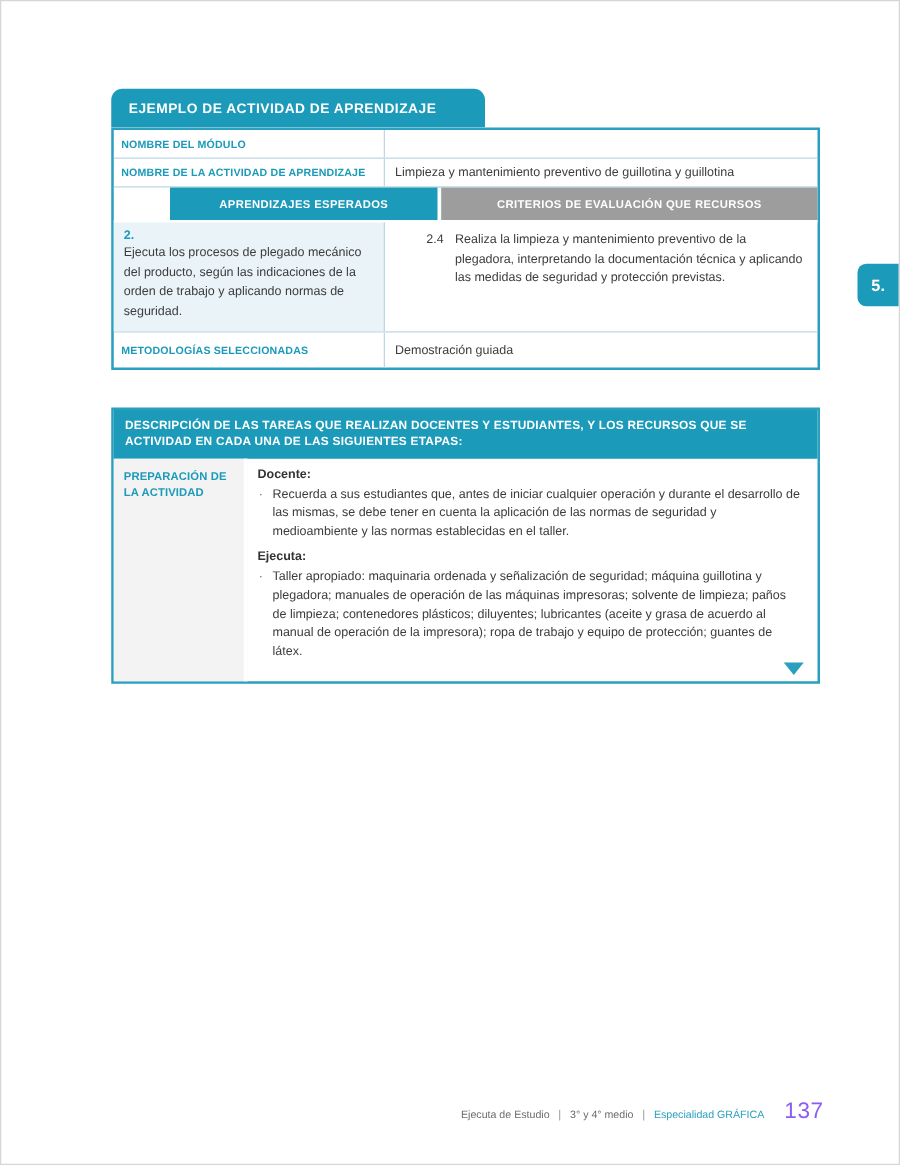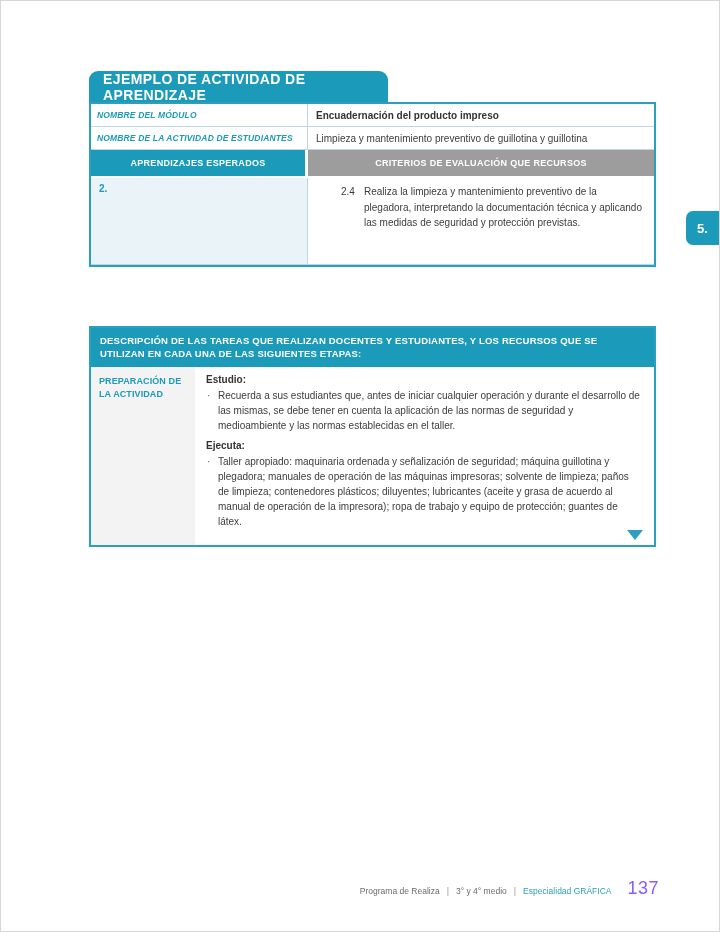--- a/index.html
+++ b/index.html
@@ -4,35 +4,35 @@
 <style>
   html,body{margin:0;padding:0;background:#ffffff;}
   body{font-family:"Liberation Sans", sans-serif;}
   .page{position:relative;width:720px;height:932px;background:#ffffff;
         border:1px solid #d6d6d6;box-sizing:border-box;overflow:hidden;}
 
   
   .title-tab{position:absolute;left:88px;top:70px;width:299px;height:31px;
              background:#1b9ab9;border-radius:9px 9px 0 0;display:flex;
              align-items:center;padding-left:14px;box-sizing:border-box;}
-  .title-tab span{color:#ffffff;font-size:14px;font-weight:bold;letter-spacing:.4px;}
+  .title-tab span{color:#ffffff;font-size:11px;font-weight:bold;letter-spacing:.4px;}
 
   
   .tbl{position:absolute;left:88px;top:101px;width:567px;
        border:2px solid #2a9fbe;box-sizing:border-box;background:#fff;}
   .row{display:flex;align-items:stretch;}
   .info-row{height:22px;border-bottom:1px solid #bcd8e2;}
   .cell{box-sizing:border-box;display:flex;align-items:center;}
   .col1{width:217px;padding:0 6px;border-right:1px solid #bcd8e2;flex-shrink:0;}
   .col2{flex:1;padding:0 8px;}
-  .lbl{color:#1b9ab9;font-size:8.5px;font-weight:bold;letter-spacing:.15px;white-space:nowrap;font-style:italic;}
+  .lbl{color:#1b9ab9;font-size:8.5px;font-weight:bold;letter-spacing:.15px;white-space:nowrap;}
   .val{color:#3c3c3c;font-size:10px;}
   .val-bold{font-weight:bold;color:#333333;}
 
-  .header-row{height:26px;}
+  .header-row{height:26px;padding-left:45px;}
   .hdr{justify-content:center;text-align:center;color:#ffffff;
        font-size:9px;font-weight:bold;letter-spacing:.3px;}
   .hdr-teal{width:217px;background:#1b9ab9;border-right:3px solid #ffffff;flex-shrink:0;}
   .hdr-gray{flex:1;background:#9d9d9d;}
   .header-row{border-bottom:2px solid #ffffff;}
 
   .content-row{min-height:86px;align-items:stretch;border-bottom:1px solid #bcd8e2;}
   .ae-cell{width:217px;background:#e9f3f8;padding:5px 10px 8px 8px;flex-shrink:0;
            border-right:1px solid #bcd8e2;box-sizing:border-box;display:block;}
   .ae-num{color:#1b9ab9;font-size:10px;font-weight:bold;margin-bottom:1px;}
@@ -79,72 +79,76 @@
 
 <div class="page">
 
   <div class="title-tab">
     <span>EJEMPLO DE ACTIVIDAD DE APRENDIZAJE</span>
   </div>
 
   <div class="tbl">
     <div class="row info-row">
       <div class="cell col1 lbl">NOMBRE DEL MÓDULO</div>
-      <div class="cell col2 val val-bold">Encuadernación del producto impreso</div>
     </div>
     <div class="row info-row">
-      <div class="cell col1 lbl">NOMBRE DE LA ACTIVIDAD DE ESTUDIANTES</div>
+      <div class="cell col1 lbl">NOMBRE DE LA ACTIVIDAD DE APRENDIZAJE</div>
       <div class="cell col2 val">Limpieza y mantenimiento preventivo de guillotina y guillotina</div>
     </div>
 
     <div class="row header-row">
       <div class="cell hdr hdr-teal">APRENDIZAJES ESPERADOS</div>
       <div class="cell hdr hdr-gray">CRITERIOS DE EVALUACIÓN QUE RECURSOS</div>
     </div>
 
     <div class="row content-row">
       <div class="ae-cell">
         <div class="ae-num">2.</div>
+        <div class="ae-text">Ejecuta los procesos de plegado mecánico del producto, según las indicaciones de la orden de trabajo y aplicando normas de seguridad.</div>
       </div>
       <div class="ce-cell">
         <div class="ce-hang">
           <span class="ce-num">2.4</span>
           <span class="ce-text">Realiza la limpieza y mantenimiento preventivo de la plegadora, interpretando la documentación técnica y aplicando las medidas de seguridad y protección previstas.</span>
         </div>
       </div>
     </div>
 
+    <div class="row meth-row">
+      <div class="cell col1 lbl">METODOLOGÍAS SELECCIONADAS</div>
+      <div class="cell col2 val">Demostración guiada</div>
+    </div>
   </div>
 
   <div class="desc-tbl">
-    <div class="desc-header">DESCRIPCIÓN DE LAS TAREAS QUE REALIZAN DOCENTES Y ESTUDIANTES, Y LOS RECURSOS QUE SE UTILIZAN EN CADA UNA DE LAS SIGUIENTES ETAPAS:</div>
+    <div class="desc-header">DESCRIPCIÓN DE LAS TAREAS QUE REALIZAN DOCENTES Y ESTUDIANTES, Y LOS RECURSOS QUE SE ACTIVIDAD EN CADA UNA DE LAS SIGUIENTES ETAPAS:</div>
     <div class="desc-body">
       <div class="stage-cell">PREPARACIÓN DE LA ACTIVIDAD</div>
       <div class="content-cell">
-        <div class="subhead" style="margin-top:3px;">Estudio:</div>
+        <div class="subhead" style="margin-top:3px;">Docente:</div>
         <div class="bullet">
           <span class="dot">·</span>
           <span class="btxt">Recuerda a sus estudiantes que, antes de iniciar cualquier operación y durante el desarrollo de las mismas, se debe tener en cuenta la aplicación de las normas de seguridad y medioambiente y las normas establecidas en el taller.</span>
         </div>
         <div class="subhead">Ejecuta:</div>
         <div class="bullet">
           <span class="dot">·</span>
           <span class="btxt">Taller apropiado: maquinaria ordenada y señalización de seguridad; máquina guillotina y plegadora; manuales de operación de las máquinas impresoras; solvente de limpieza; paños de limpieza; contenedores plásticos; diluyentes; lubricantes (aceite y grasa de acuerdo al manual de operación de la impresora); ropa de trabajo y equipo de protección; guantes de látex.</span>
         </div>
         <div class="triangle"></div>
       </div>
     </div>
   </div>
 
   <div class="side-tab">
     <span>5.</span>
   </div>
 
   <div class="footer">
-    <span class="f-gray">Programa de Realiza</span>
+    <span class="f-gray">Ejecuta de Estudio</span>
     <span class="f-sep">|</span>
     <span class="f-gray">3° y 4° medio</span>
     <span class="f-sep">|</span>
     <span class="f-teal">Especialidad GRÁFICA</span>
     <span class="f-page">137</span>
   </div>
 
 </div>
 
 </body></html>

